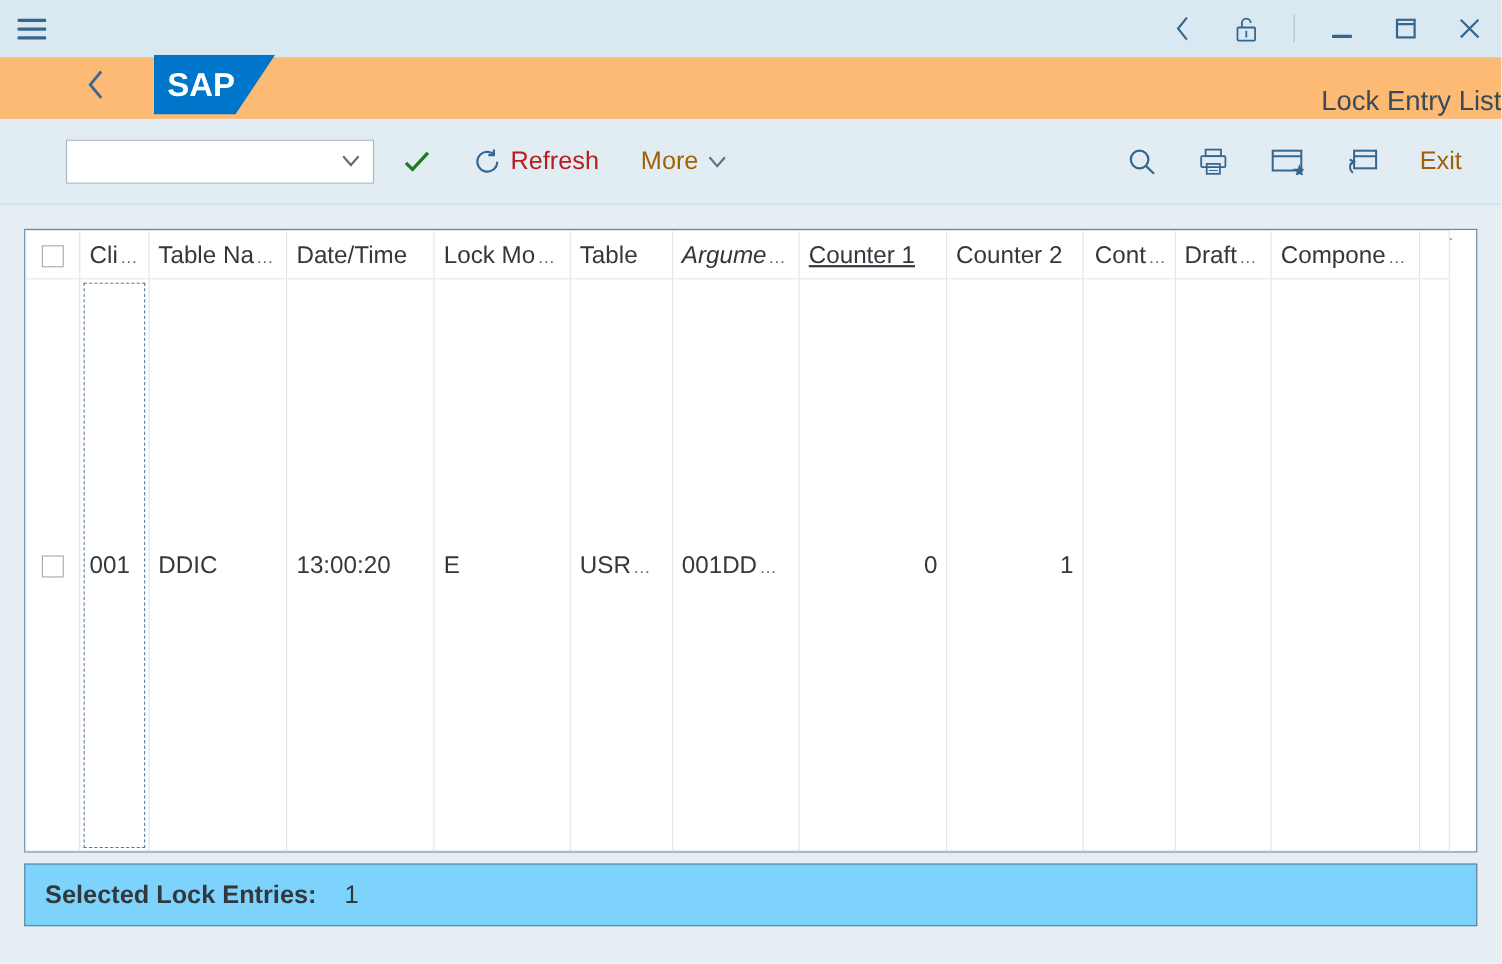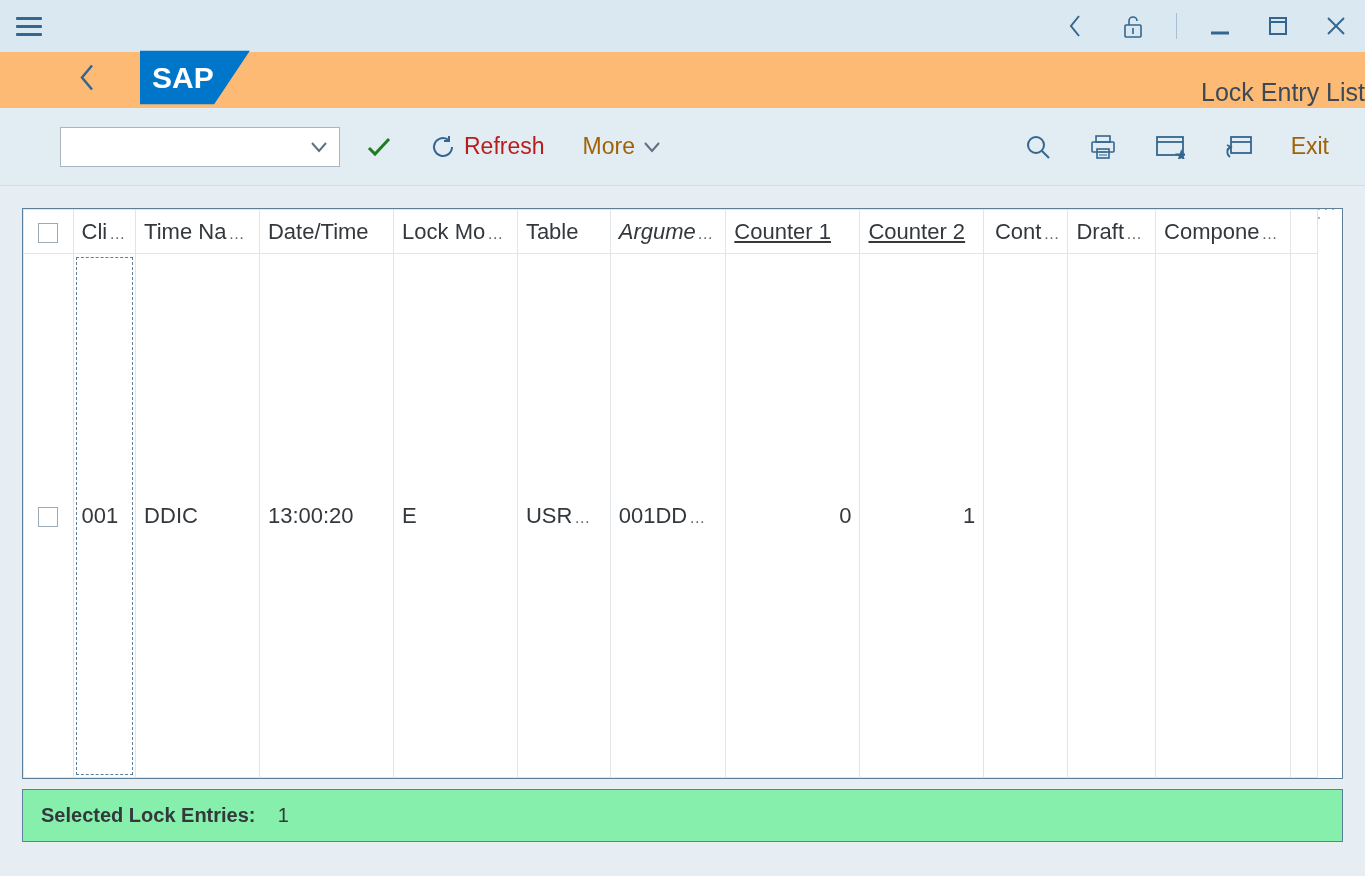--- a/index.html
+++ b/index.html
@@ -107,23 +107,23 @@
     height: 8px;
     display: flex;
     align-items: center;
     justify-content: center;
     color: #9caab6;
     font-size: 8px;
     letter-spacing: 1px;
   }
   .status-frame {
     border: 1px solid #5c7f9b;
-    background: #86efac;
+    background: #7dd3fc;
     padding: 14px 18px;
-    font-size: 20px;
+    font-size: 23px;
   }
   .status-frame .lbl { font-weight: bold; }
 
   
   table.lock-table {
     border-collapse: collapse;
     width: 100%;
   }
   .lock-table th, .lock-table td {
     border: 1px solid #e0e5ea;
@@ -277,27 +277,27 @@
 </div>
 
 <div class="content">
   <div class="table-frame">
     <table class="lock-table">
       <thead>
         <tr>
           <th class="chk-cell"><span class="chk"></span></th>
 
         <th style="width: 60px;"><span class="ellips">Cli</span></th>
-            <th style="width: 120px;"><span class="ellips">Time Na</span></th>
+            <th style="width: 120px;"><span class="ellips">Table Na</span></th>
             <th style="width: 130px;"><span>Date/Time</span></th>
             <th style="width: 120px;"><span class="ellips">Lock Mo</span></th>
             <th style="width: 90px;"><span>Table</span></th>
             <th style="width: 105px; font-style: italic;"><span class="ellips">Argume</span></th>
             <th style="width: 130px; text-decoration: underline;"><span>Counter 1</span></th>
-            <th style="width: 120px; text-decoration: underline;"><span>Counter 2</span></th>
+            <th style="width: 120px;"><span>Counter 2</span></th>
             <th style="width: 80px; text-align: right;"><span class="ellips">Cont</span></th>
             <th style="width: 85px;"><span class="ellips">Draft</span></th>
             <th style="width: 130px;"><span class="ellips">Compone</span></th>
             <th class="scroll-col"></th>
           </tr>
       </thead>
       <tbody>
 
       <tr>
             <td class="chk-cell"><span class="chk"></span></td>

